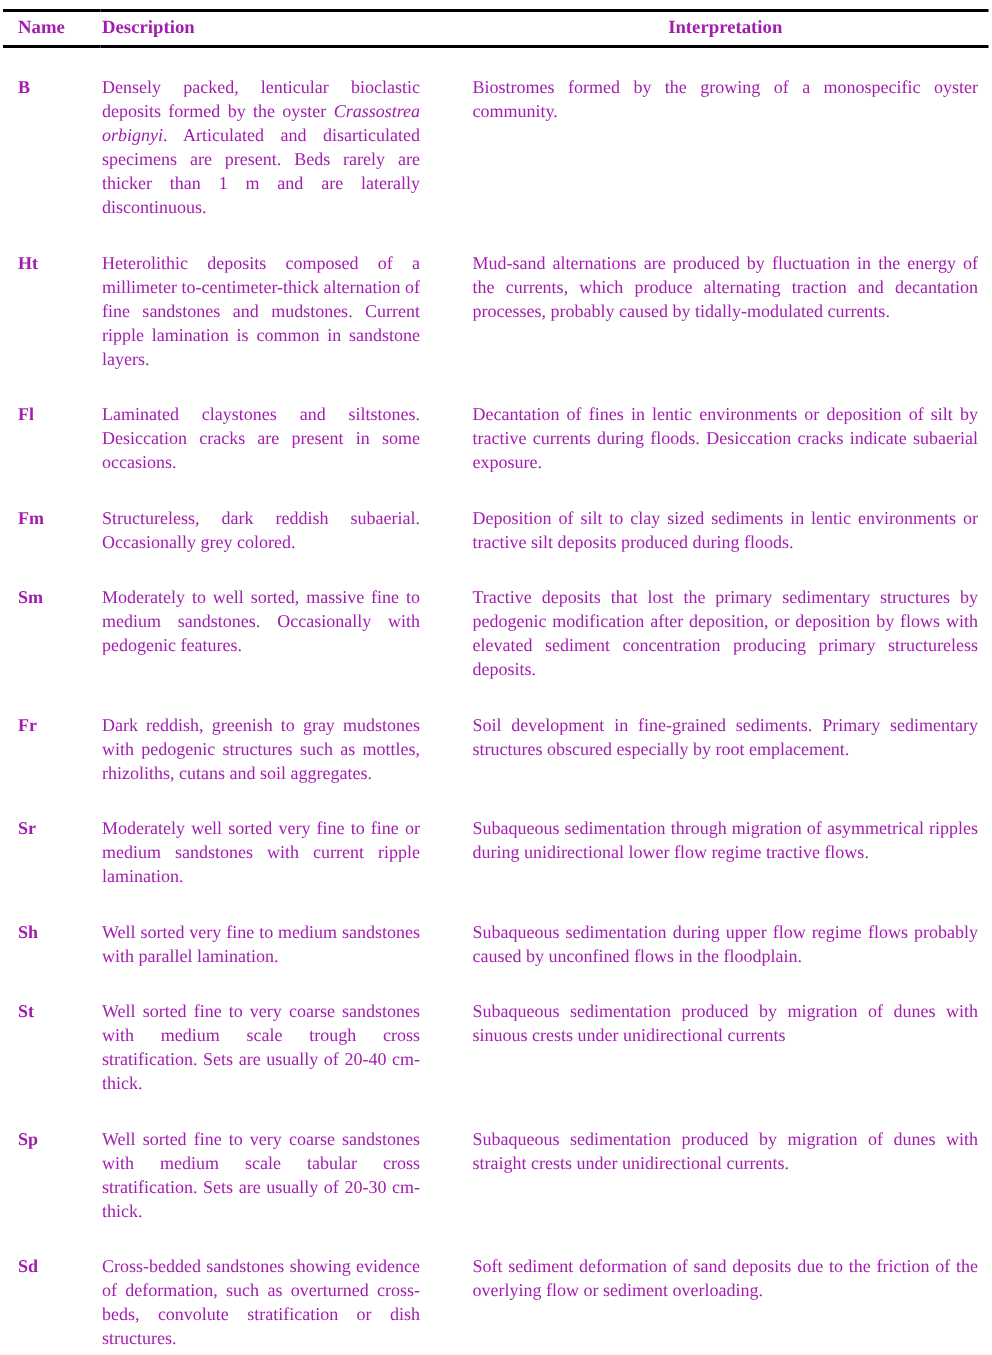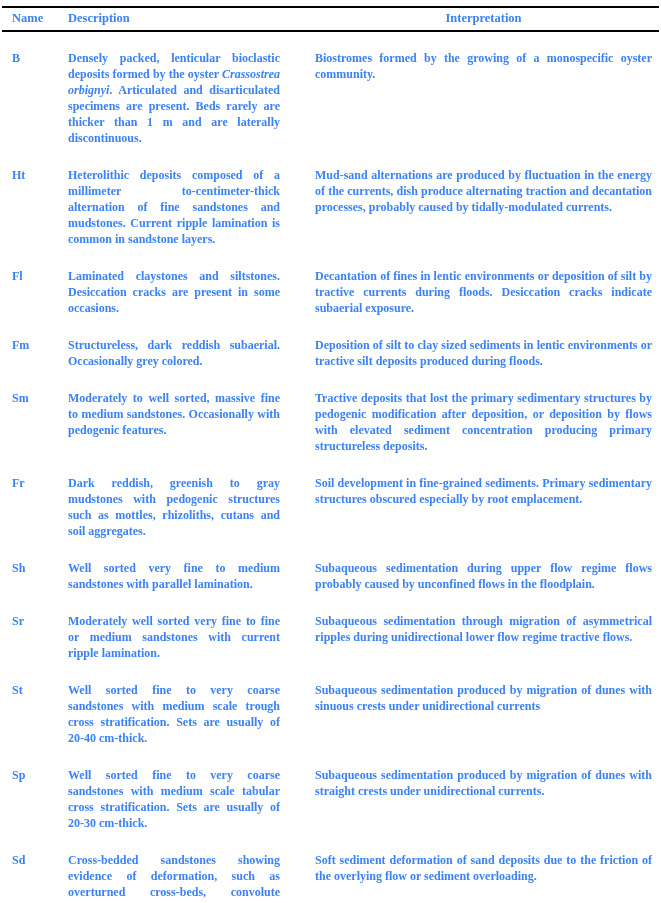--- a/index.html
+++ b/index.html
@@ -7,41 +7,41 @@
     padding: 0;
     background: #ffffff;
   }
   .page {
     position: relative;
     width: 661px;
     height: 903px;
     background: #ffffff;
     overflow: hidden;
     font-family: "Liberation Serif", "DejaVu Serif", serif;
-    color: #3b82f6;
+    color: #a21caf;
     box-sizing: border-box;
     padding-top: 6px;
   }
   table.facies {
     border-collapse: collapse;
     table-layout: fixed;
     width: 657px;
     margin-left: 2px;
     border-top: 2px solid #000000;
     border-bottom: 2px solid #000000;
   }
   col.c-name   { width: 65px; }
   col.c-desc   { width: 247px; }
   col.c-interp { width: 345px; }
   th, td {
     box-sizing: border-box;
     vertical-align: top;
     font-size: 12px;
     line-height: 16px;
-    font-weight: bold;
+    font-weight: normal;
   }
   thead th {
     border-bottom: 2px solid #000000;
     font-weight: bold;
     font-size: 12.5px;
     padding-top: 2px;
     padding-bottom: 4px;
   }
   th.name {
     text-align: left;
@@ -97,21 +97,21 @@
     <tbody>
   <tr>
     <td class="name">B</td>
     <td class="desc"><span>Densely packed, lenticular bioclastic deposits formed by the oyster </span><span class="italic">Crassostrea orbignyi</span><span>. Articulated and disarticulated specimens are present. Beds rarely are thicker than 1 m and are laterally discontinuous.</span></td>
     <td class="interp">Biostromes formed by the growing of a monospecific oyster community.</td>
   </tr>
 
   <tr>
     <td class="name">Ht</td>
     <td class="desc"><span>Heterolithic deposits composed of a millimeter to-centimeter-thick alternation of fine sandstones and mudstones. Current ripple lamination is common in sandstone layers.</span></td>
-    <td class="interp">Mud-sand alternations are produced by fluctuation in the energy of the currents, dish produce alternating traction and decantation processes, probably caused by tidally-modulated currents.</td>
+    <td class="interp">Mud-sand alternations are produced by fluctuation in the energy of the currents, which produce alternating traction and decantation processes, probably caused by tidally-modulated currents.</td>
   </tr>
 
   <tr>
     <td class="name">Fl</td>
     <td class="desc"><span>Laminated claystones and siltstones. Desiccation cracks are present in some occasions.</span></td>
     <td class="interp">Decantation of fines in lentic environments or deposition of silt by tractive currents during floods. Desiccation cracks indicate subaerial exposure.</td>
   </tr>
 
   <tr>
     <td class="name">Fm</td>
@@ -125,29 +125,29 @@
     <td class="interp">Tractive deposits that lost the primary sedimentary structures by pedogenic modification after deposition, or deposition by flows with elevated sediment concentration producing primary structureless deposits.</td>
   </tr>
 
   <tr>
     <td class="name">Fr</td>
     <td class="desc"><span>Dark reddish, greenish to gray mudstones with pedogenic structures such as mottles, rhizoliths, cutans and soil aggregates.</span></td>
     <td class="interp">Soil development in fine-grained sediments. Primary sedimentary structures obscured especially by root emplacement.</td>
   </tr>
 
   <tr>
+    <td class="name">Sr</td>
+    <td class="desc"><span>Moderately well sorted very fine to fine or medium sandstones with current ripple lamination.</span></td>
+    <td class="interp">Subaqueous sedimentation through migration of asymmetrical ripples during unidirectional lower flow regime tractive flows.</td>
+  </tr>
+
+  <tr>
     <td class="name">Sh</td>
     <td class="desc"><span>Well sorted very fine to medium sandstones with parallel lamination.</span></td>
     <td class="interp">Subaqueous sedimentation during upper flow regime flows probably caused by unconfined flows in the floodplain.</td>
-  </tr>
-
-  <tr>
-    <td class="name">Sr</td>
-    <td class="desc"><span>Moderately well sorted very fine to fine or medium sandstones with current ripple lamination.</span></td>
-    <td class="interp">Subaqueous sedimentation through migration of asymmetrical ripples during unidirectional lower flow regime tractive flows.</td>
   </tr>
 
   <tr>
     <td class="name">St</td>
     <td class="desc"><span>Well sorted fine to very coarse sandstones with medium scale trough cross stratification. Sets are usually of 20-40 cm-thick.</span></td>
     <td class="interp">Subaqueous sedimentation produced by migration of dunes with sinuous crests under unidirectional currents</td>
   </tr>
 
   <tr>
     <td class="name">Sp</td>

